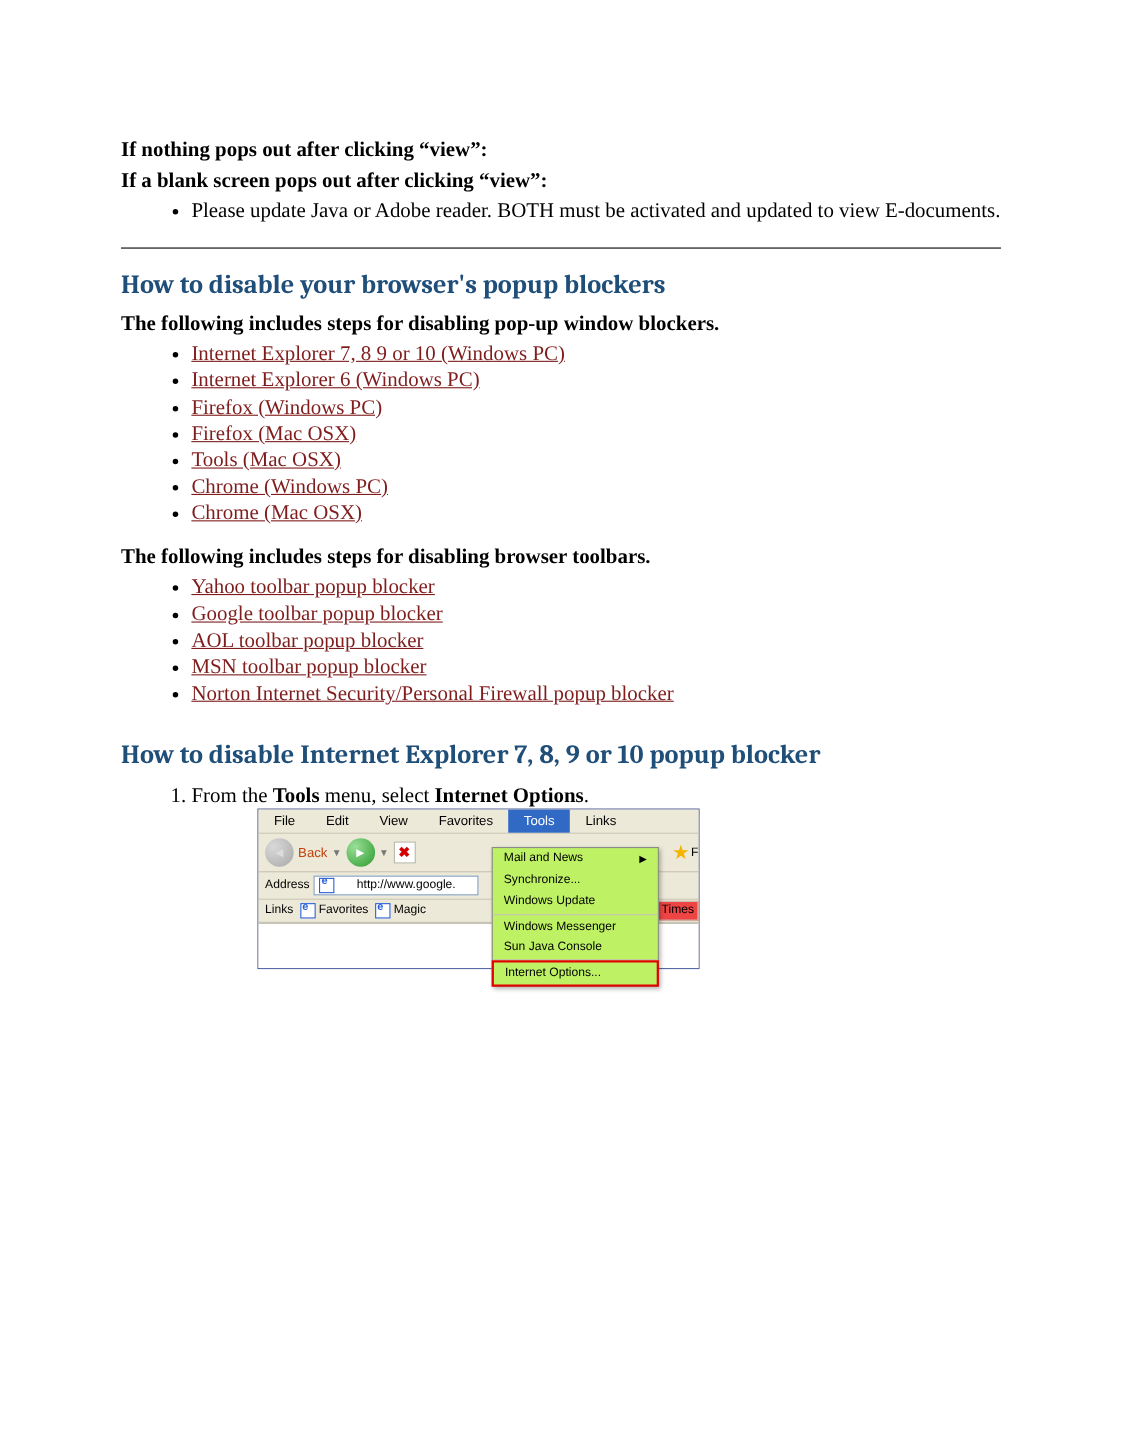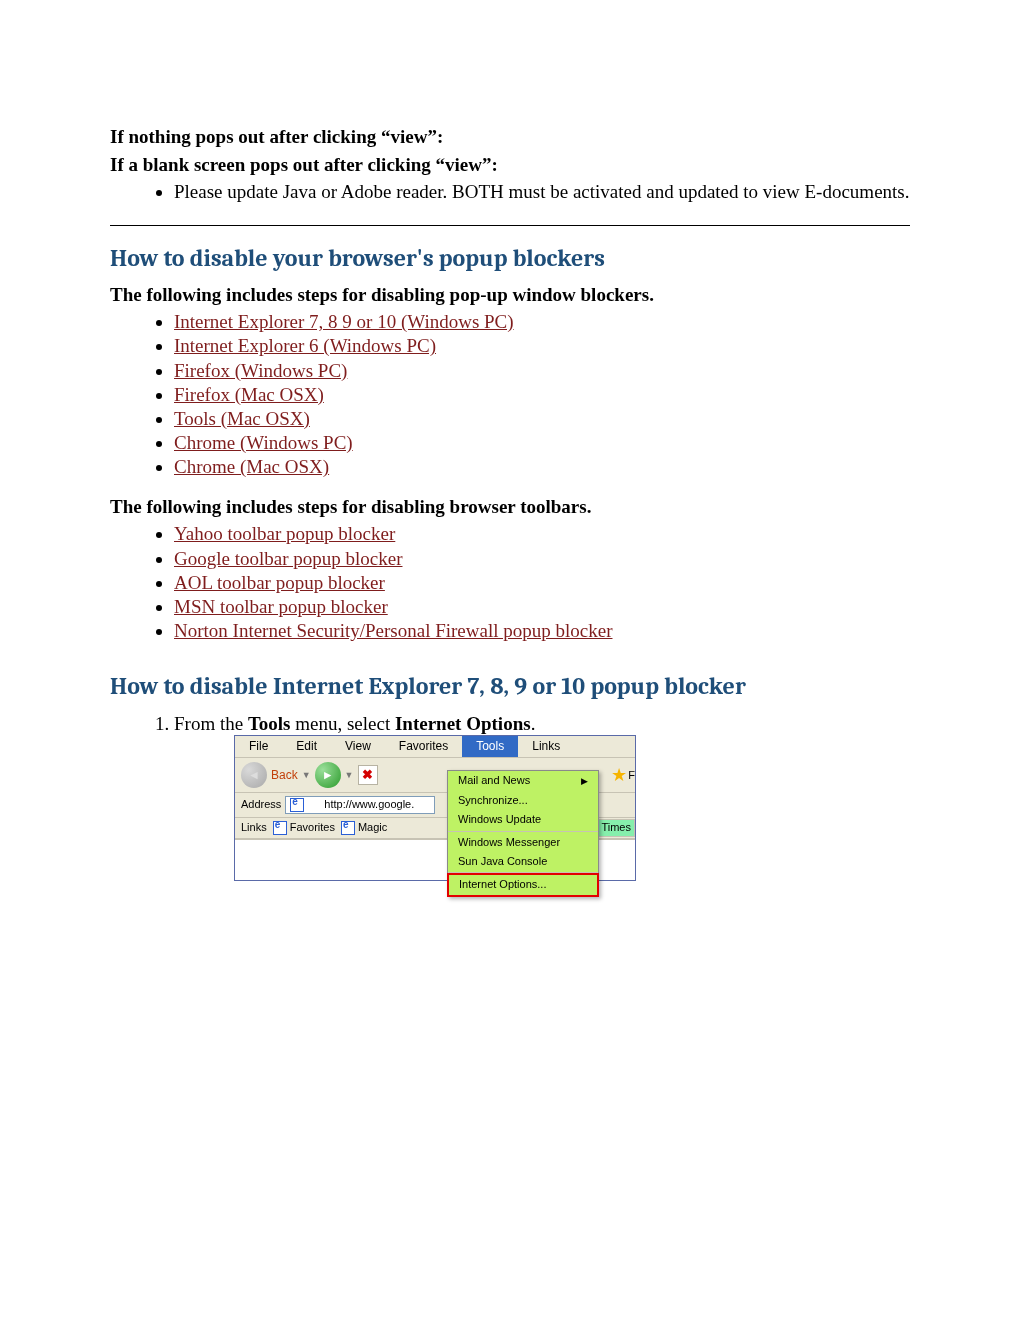--- a/index.html
+++ b/index.html
@@ -153,21 +153,21 @@
   .page-icon::after { content:"e"; position:absolute; left:1px; top:-3px; font-size:10px; color:#2a5fd6; font-weight:bold;}
   .ie-links {
     display:flex; align-items:center; gap:6px;
     padding:3px 6px; background:#ece9d8;
     border-bottom:1px solid #c7c3b4;
     font-size:11px;
   }
   .link-item { display:flex; align-items:center; gap:3px; }
   .times-box {
     position:absolute; right:0;
-    background:#86efac; border:1px solid #c7c3b4;
+    background:#ef4444; border:1px solid #c7c3b4;
     padding:1px 3px; font-size:11px;
     display:flex; align-items:center; gap:2px;
   }
   .doc-icon { width:10px; height:12px; background:#fff; border:1px solid #2a5fd6; }
 
   .tools-menu {
     position:absolute;
     left:212px; top:34px;
     width:150px;
     background:#bef264;

